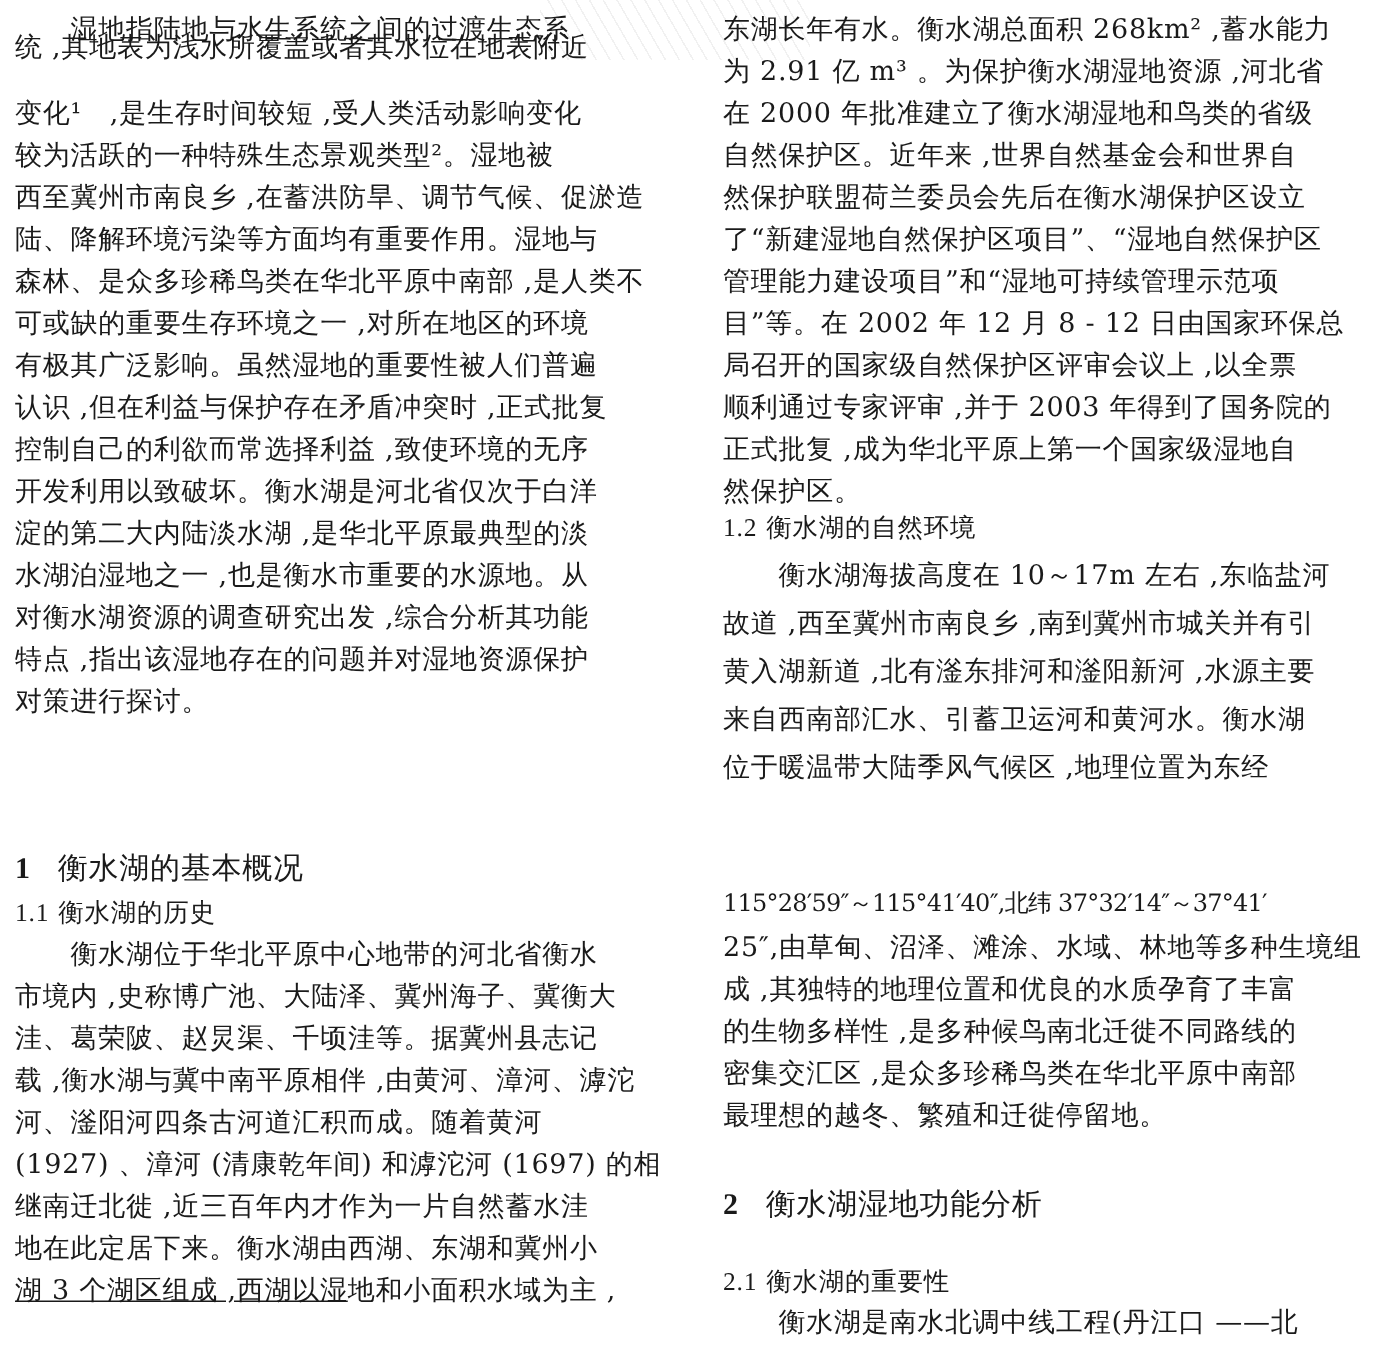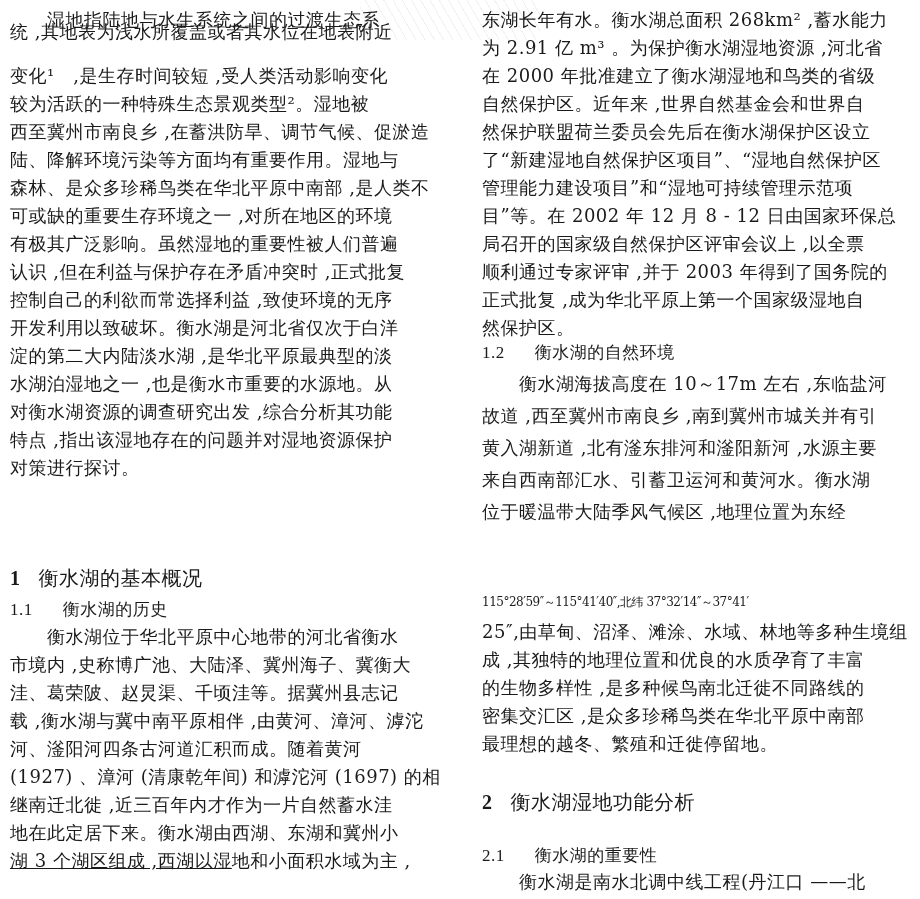--- a/index.html
+++ b/index.html
@@ -5,21 +5,21 @@
   html, body { margin:0; padding:0; background:#ffffff; }
   body { width:920px; height:899px; overflow:hidden; position:relative;
          font-family: "DejaVu Serif", "Liberation Serif", serif; color:#1a1a1a; }
   .col { position:absolute; top:0; width:440px; }
   .col.left { left:10px; }
   .col.right { left:482px; width:430px; }
   .line { position:absolute; left:0; white-space:nowrap; font-size:18px; line-height:24px; letter-spacing:0.5px; }
   .h1 { font-size:20px; }
   .h1 .num { font-weight:bold; margin-right:18px; font-family:"Liberation Serif", serif; }
   .h2 { font-size:17px; }
-  .h2 .num { margin-right:30px; font-family:"Liberation Serif", serif; }
+  .h2 .num { margin-right:6px; font-family:"Liberation Serif", serif; }
   .ul { text-decoration:underline; }
   .watermark { position:absolute; left:360px; top:0; width:180px; height:40px; opacity:0.12;
      background:repeating-linear-gradient(60deg,#888 0 1px,transparent 1px 8px); }
 </style>
 </head>
 <body>
 
 <div class="watermark"></div>
 
 <div class="col left">
@@ -83,21 +83,21 @@
   <div class="line h2" style="top:340px">
     <span class="num">1.2</span><span>衡水湖的自然环境</span>
   </div>
 
   <div>
     <div class="line" style="top:372px">　　衡水湖海拔高度在 10～17m 左右 ,东临盐河</div>
     <div class="line" style="top:404px">故道 ,西至冀州市南良乡 ,南到冀州市城关并有引</div>
     <div class="line" style="top:436px">黄入湖新道 ,北有滏东排河和滏阳新河 ,水源主要</div>
     <div class="line" style="top:468px">来自西南部汇水、引蓄卫运河和黄河水。衡水湖</div>
     <div class="line" style="top:500px">位于暖温带大陆季风气候区 ,地理位置为东经</div>
-    <div class="line" style="top:590px;font-size:12px;letter-spacing:-0.5px">115°28′59″～115°41′40″,北纬 37°32′14″～37°41′</div>
+    <div class="line" style="top:590px;font-size:16px;letter-spacing:-0.5px">115°28′59″～115°41′40″,北纬 37°32′14″～37°41′</div>
     <div class="line" style="top:620px">25″,由草甸、沼泽、滩涂、水域、林地等多种生境组</div>
     <div class="line" style="top:648px">成 ,其独特的地理位置和优良的水质孕育了丰富</div>
     <div class="line" style="top:676px">的生物多样性 ,是多种候鸟南北迁徙不同路线的</div>
     <div class="line" style="top:704px">密集交汇区 ,是众多珍稀鸟类在华北平原中南部</div>
     <div class="line" style="top:732px">最理想的越冬、繁殖和迁徙停留地。</div>
   </div>
 
   <div class="line h1" style="top:790px">
     <span class="num">2</span><span>衡水湖湿地功能分析</span>
   </div>

